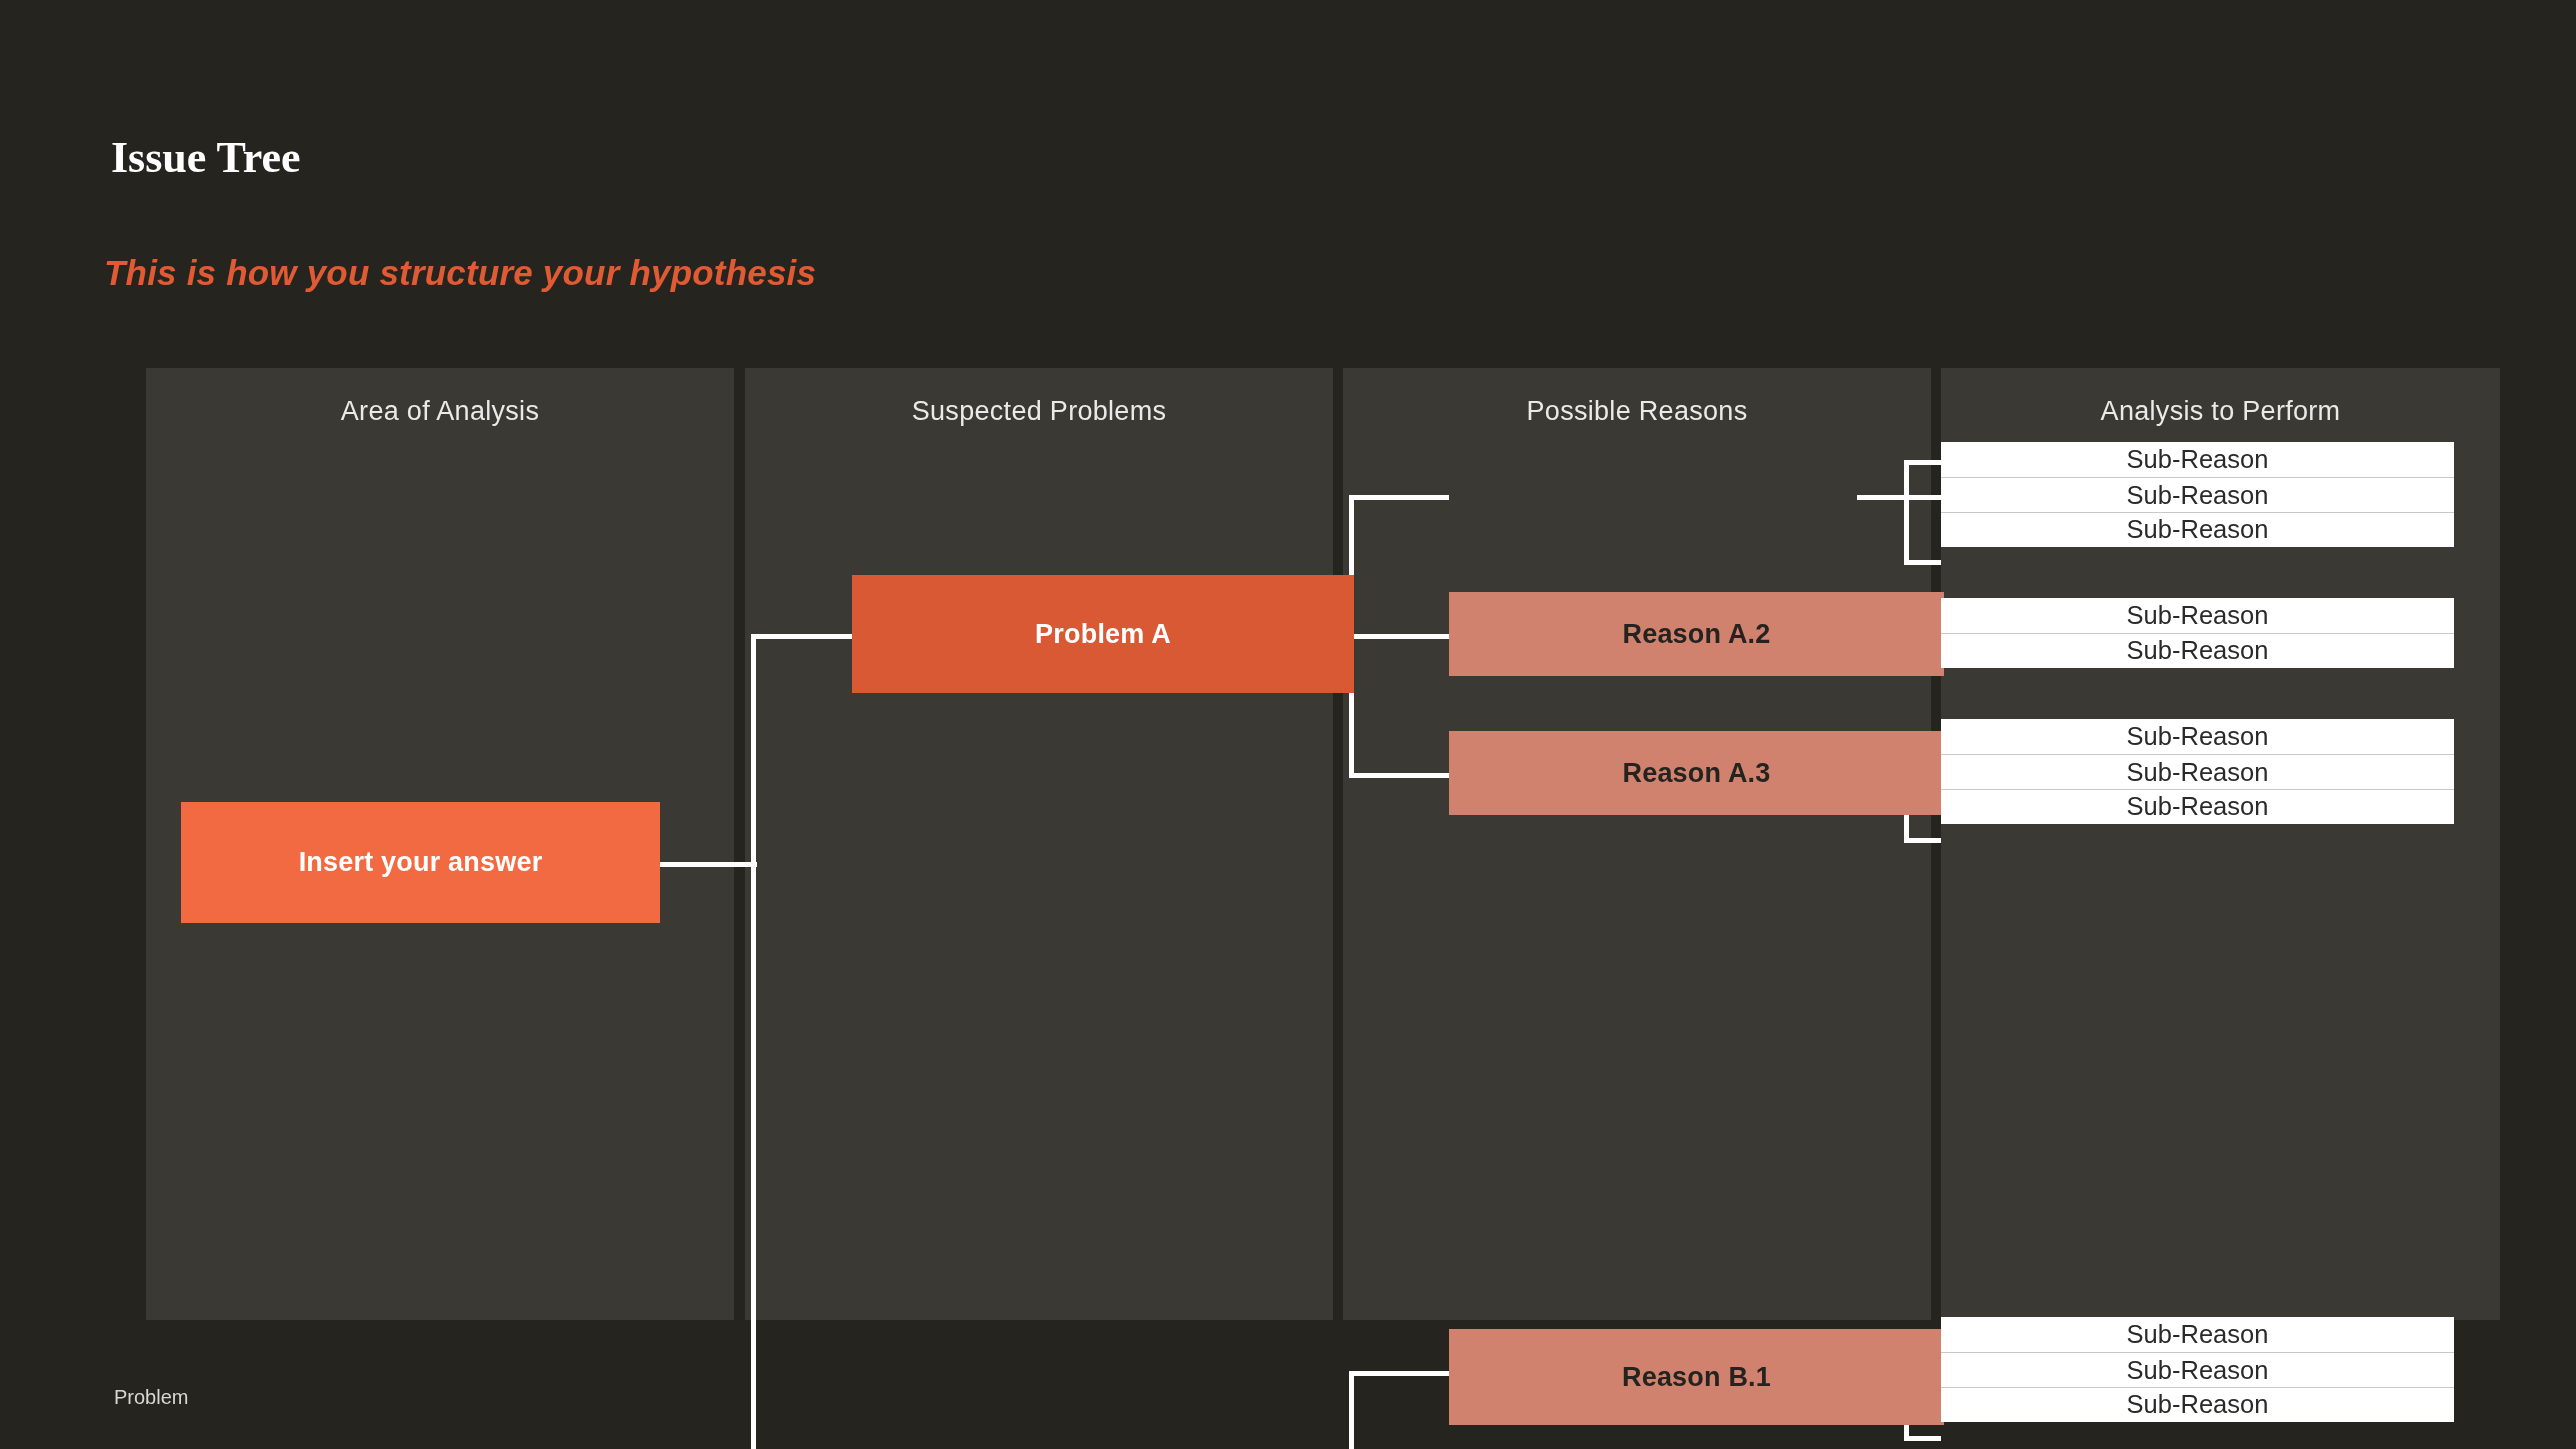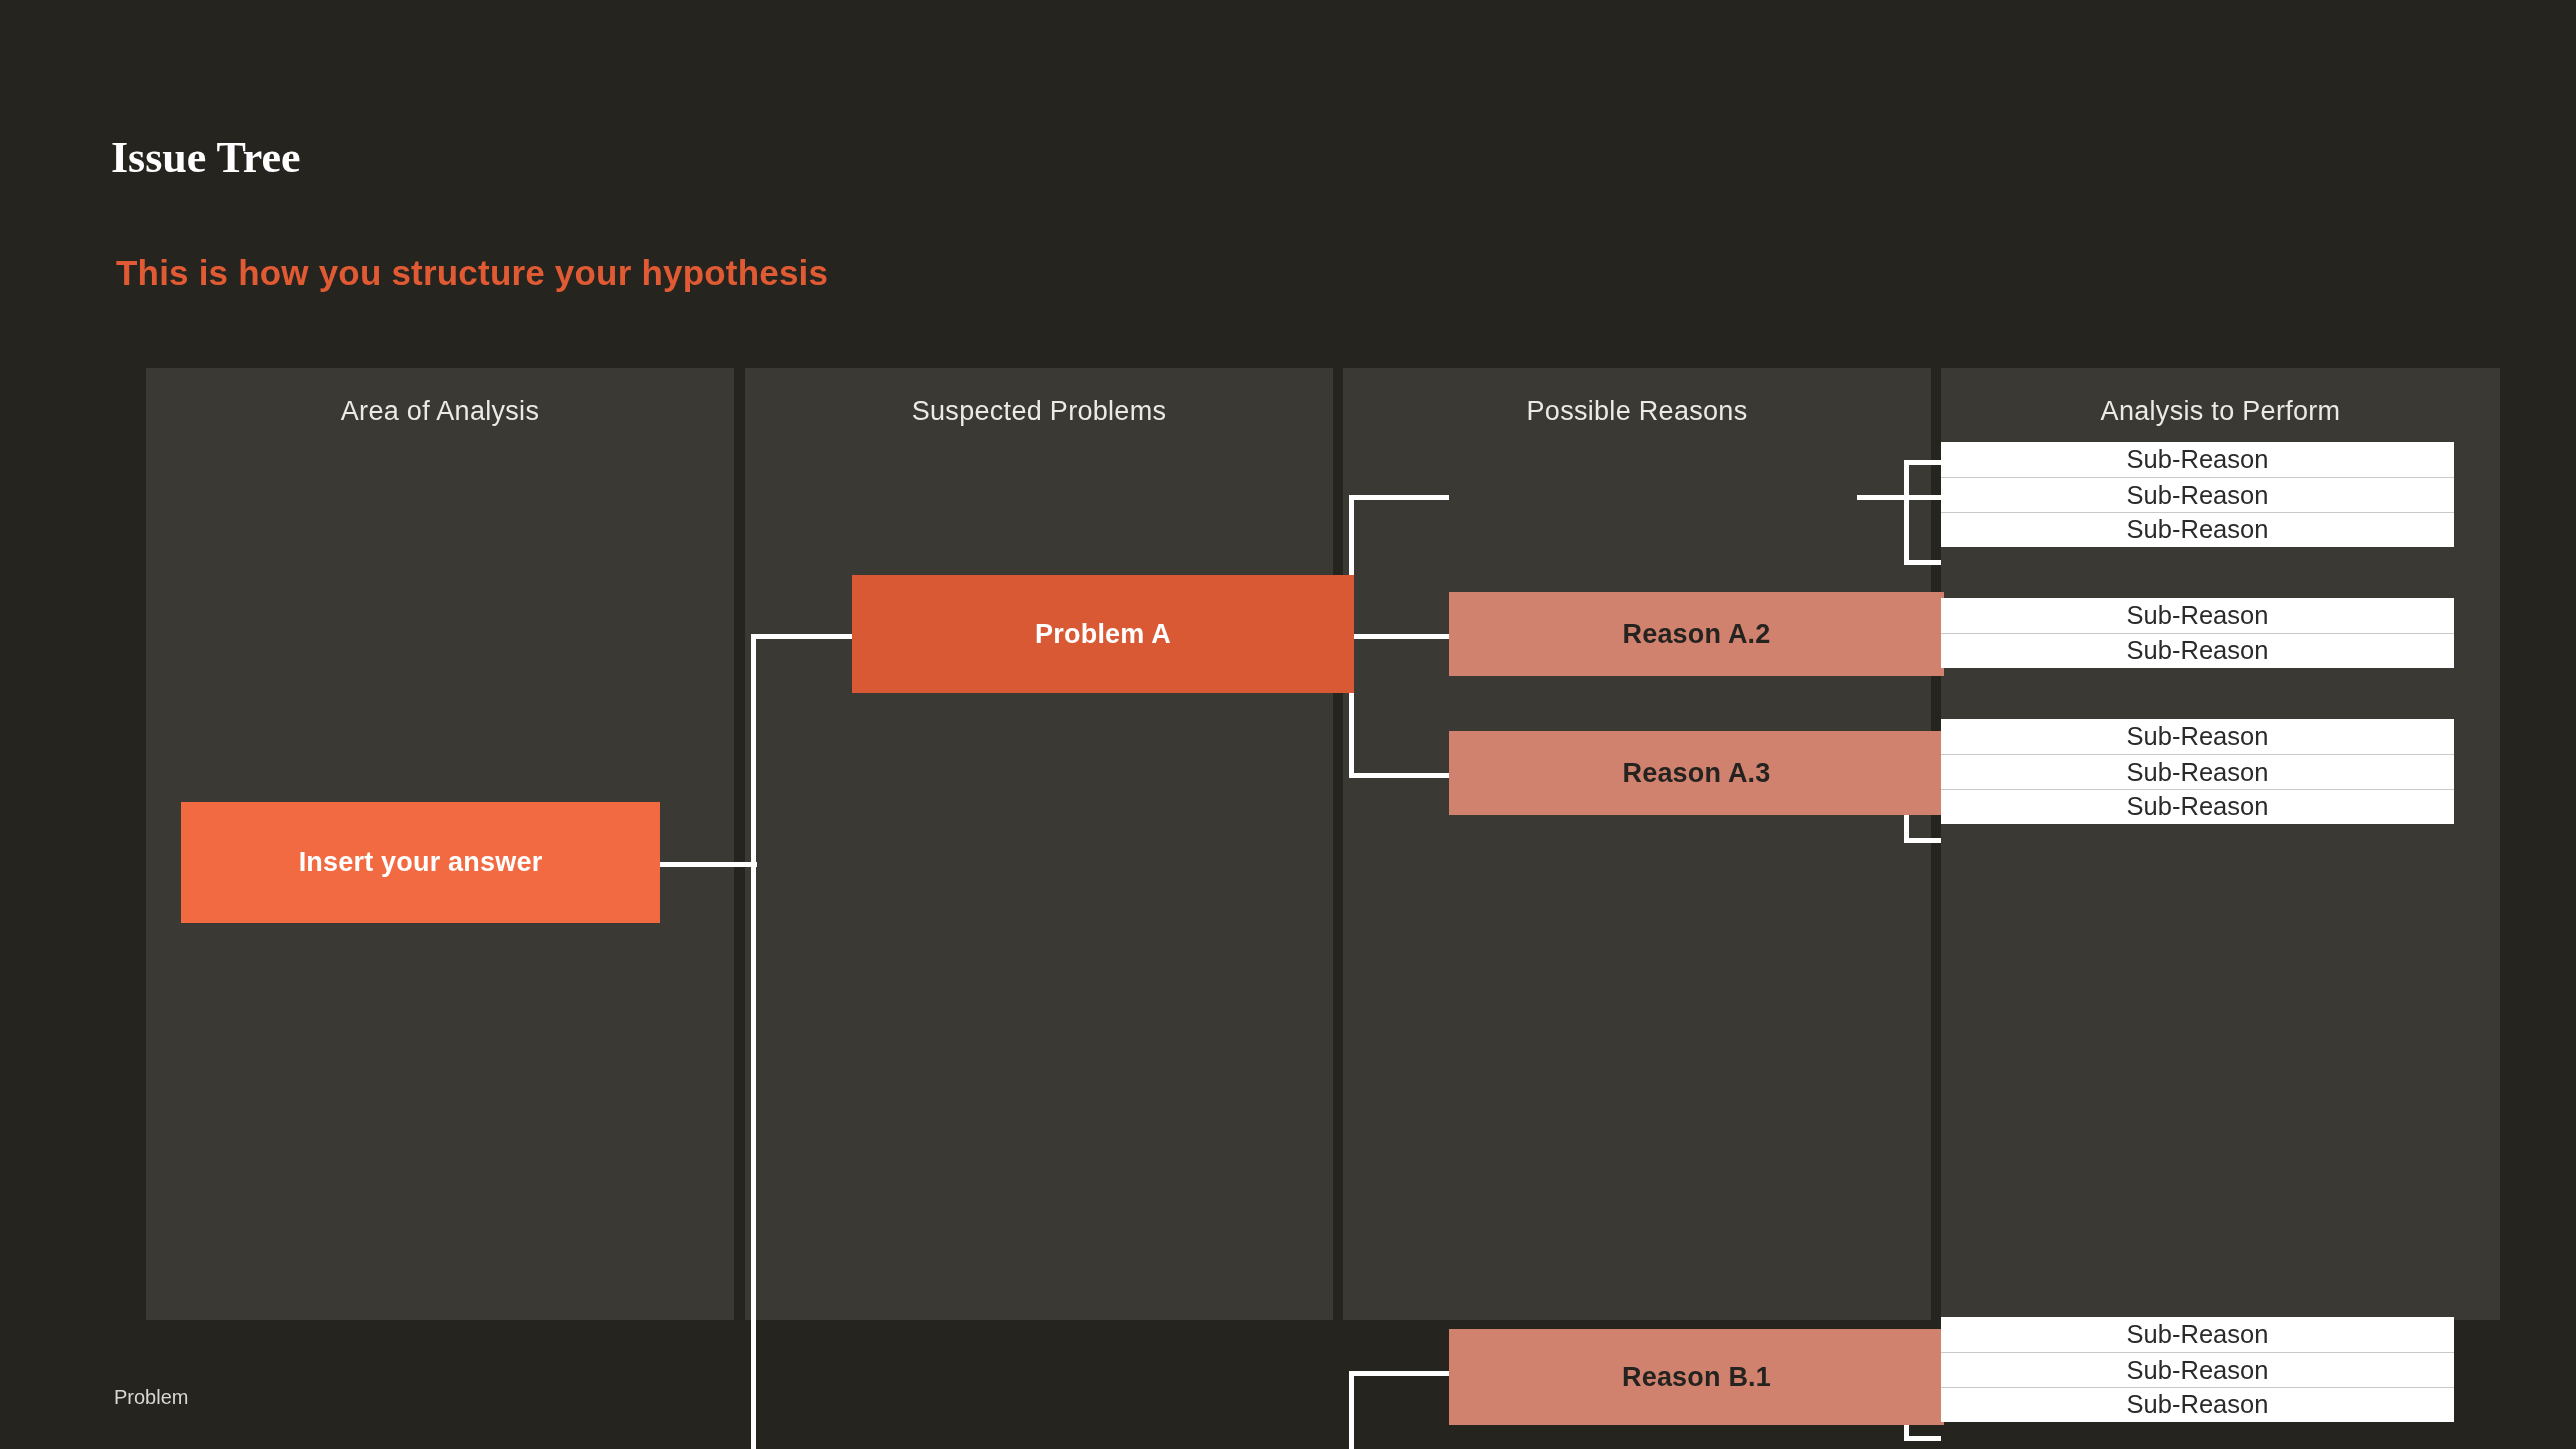--- a/index.html
+++ b/index.html
@@ -13,24 +13,24 @@
   .slide{position:absolute;inset:0;}
 
   
   .title{
     position:absolute;left:111px;top:136px;
     font-family:"Liberation Serif", serif;
     font-weight:700;font-size:44px;color:#ffffff;
     letter-spacing:0px;line-height:1;
   }
   .subtitle{
-    position:absolute;left:116px;top:255px;
+    position:absolute;left:104px;top:255px;
     font-family:"Liberation Sans", sans-serif;
     font-weight:700;font-size:35px;color:#e05a33;
-    letter-spacing:0.2px;line-height:1;
+    letter-spacing:0.2px;line-height:1;font-style:italic;
   }
   .footnote{
     position:absolute;left:114px;top:1386px;
     font-size:20px;color:#d9d7d2;font-weight:400;
   }
 
   
   .panels{position:absolute;left:111px;top:368px;width:2355px;height:952px;margin-left:35px;}
   .panel{
     position:absolute;top:0;height:952px;

